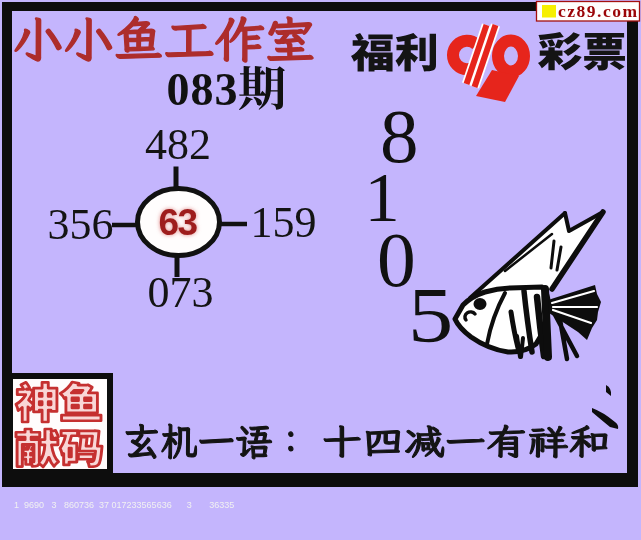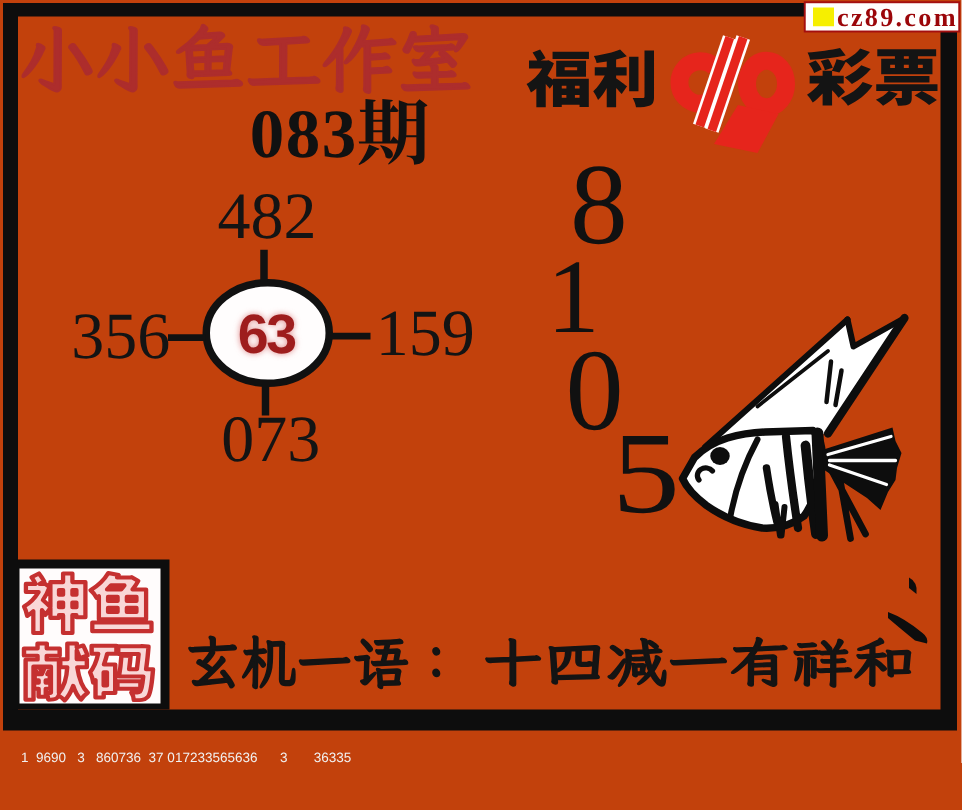--- a/index.html
+++ b/index.html
@@ -1,16 +1,16 @@
 <!DOCTYPE html>
 <html><head>
 <meta charset="utf-8">
 <style>
 html,body{margin:0;padding:0;background:#fff;}
-#page{position:relative;width:641px;height:540px;background:#c2410c;overflow:hidden;}
+#page{position:relative;width:641px;height:540px;background:#c4b5fd;overflow:hidden;}
 text{white-space:pre;}
 </style>
 </head>
 <body>
 
 <div id="page">
 <svg width="641" height="540" viewBox="0 0 641 540" xmlns="http://www.w3.org/2000/svg">
 
 <path d="M2,2 H638 V487 H2 Z M12,11 H627 V473 H12 Z" fill="#0d0d0d" fill-rule="evenodd"></path>
 

